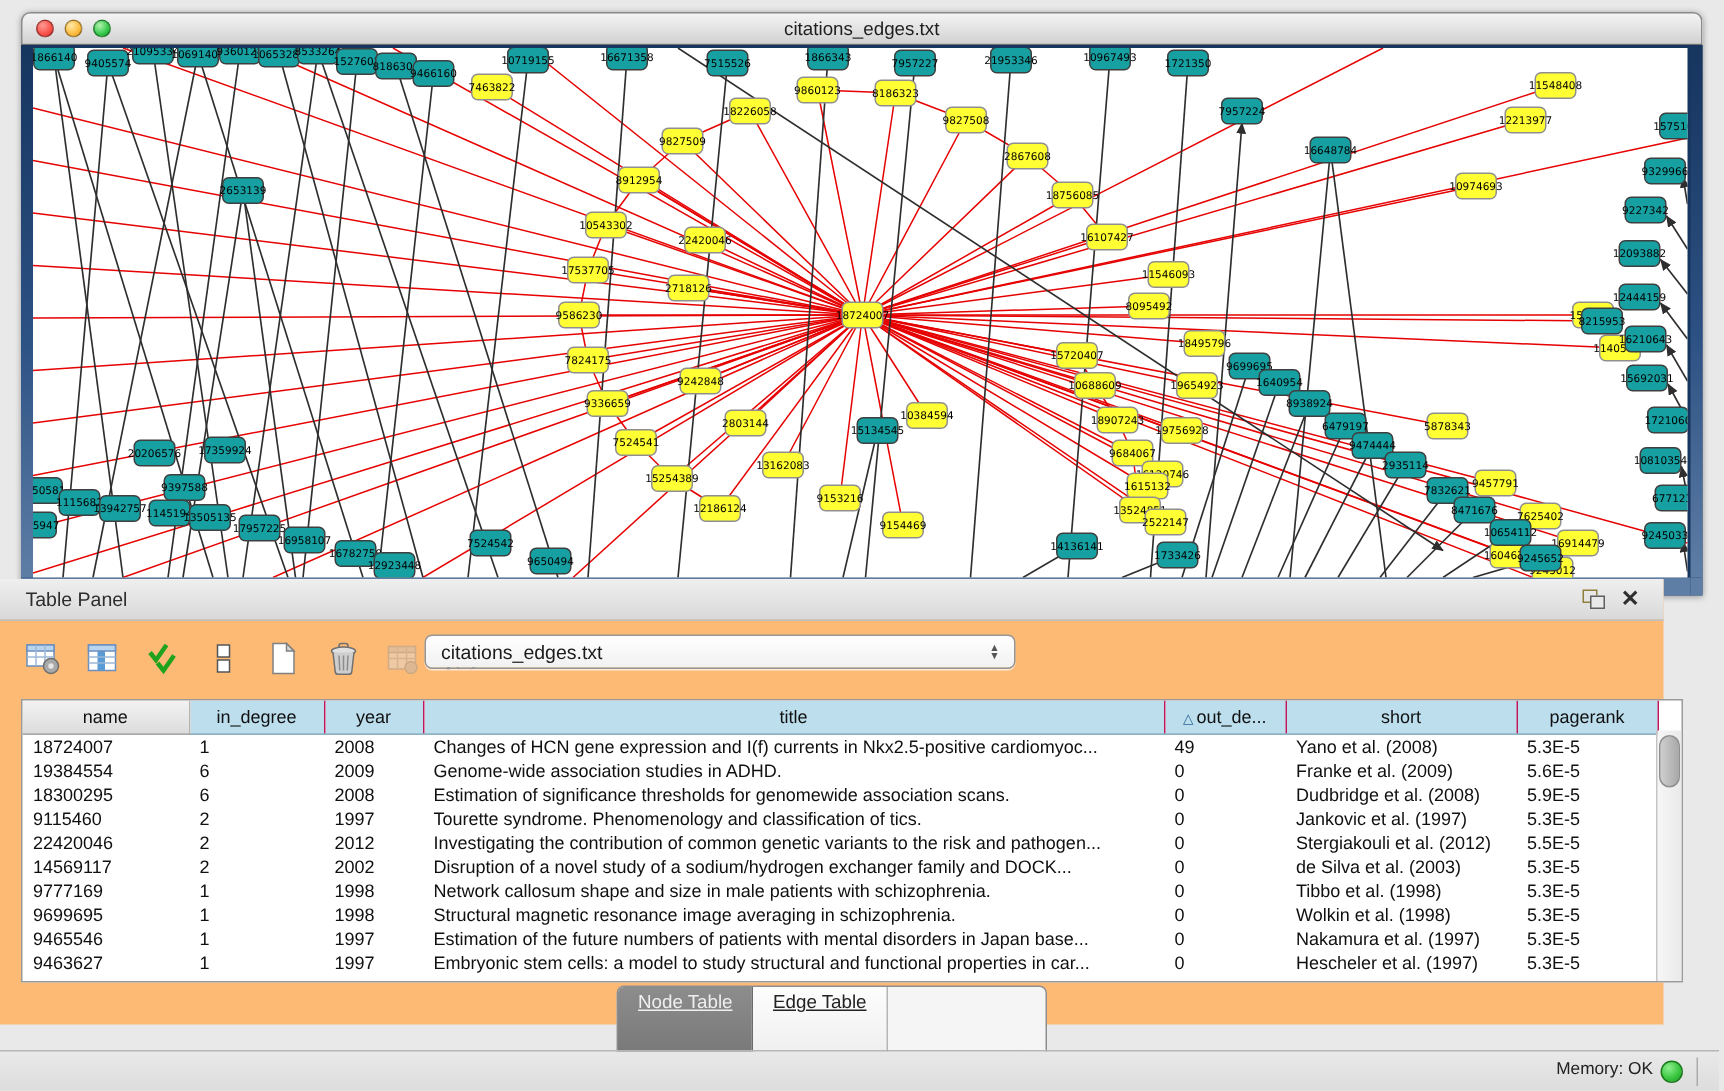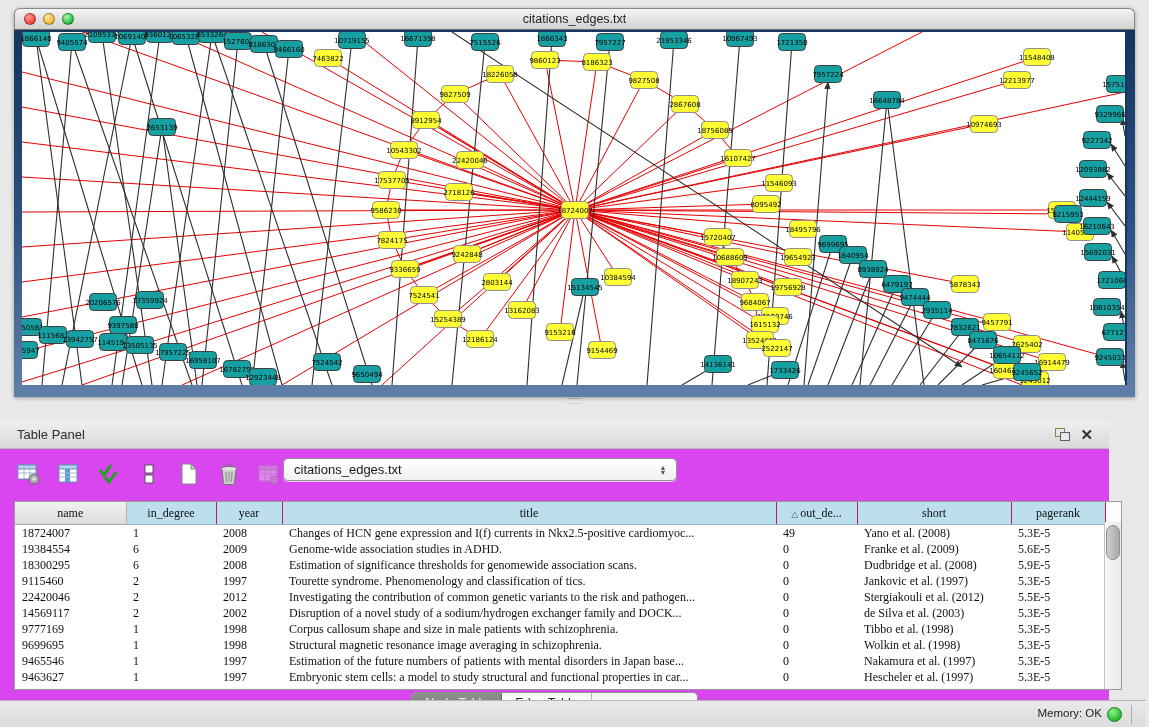--- a/index.html
+++ b/index.html
@@ -25,21 +25,21 @@
     border-left:8px solid;border-right:8px solid;border-top:2px solid;border-bottom:12px solid;
     border-image:linear-gradient(180deg,#16355f,#2c5183 55%,#5e7ea6) 1;
     background:#15345e;}
   .net-canvas{width:1103px;height:353px;background:#fff;display:block;}
   .net-canvas text{font-family:"DejaVu Sans",sans-serif;}
   
   .split-gap{position:absolute;left:0;top:397px;width:1149px;height:6px;}
   .split-handle{position:absolute;left:567px;top:1px;width:14px;height:4px;
     border-top:1px solid #9a9a9a;border-bottom:1px solid #cfcfcf;opacity:.8;}
   
-  .table-panel{position:absolute;left:0;top:421px;width:1109px;height:297px;background:#d946ef;}
+  .table-panel{position:absolute;left:0;top:386px;width:1109px;height:297px;background:#fdba74;}
   .panel-header{height:27px;background:linear-gradient(#efefef,#d9d9d9);
     border-bottom:1px solid #bdbdbd;display:flex;align-items:center;}
   .panel-title{font-size:13px;color:#2d2d2d;margin-left:17px;}
   .panel-header-icons{margin-left:auto;display:flex;align-items:center;gap:10px;margin-right:16px;}
   .float-ic{position:relative;width:15px;height:13px;}
   .float-ic .sq1{position:absolute;left:0;top:0;width:8px;height:7px;border:1.4px solid #8f7e3c;}
   .float-ic .sq2{position:absolute;left:5px;top:4px;width:8px;height:7px;border:1.4px solid #5f5f5f;background:#e9e9e9;}
   .close-ic{font-size:15px;font-weight:bold;color:#2f2f2f;line-height:13px;cursor:default;}
   
   .toolbar{position:absolute;left:16px;top:38px;height:30px;display:flex;align-items:center;gap:14px;}
@@ -48,21 +48,21 @@
   .fx{font-family:"Liberation Serif",serif;font-style:italic;font-weight:bold;font-size:15px;color:#1c1c1c;}
   .combo{position:absolute;left:283px;top:37px;width:394px;height:23px;box-sizing:border-box;
     border:1px solid #969696;border-radius:5px;background:linear-gradient(#ffffff,#f1f1f1);
     display:flex;align-items:center;box-shadow:0 1px 0 rgba(255,255,255,.7);}
   .combo-text{font-size:13px;color:#1a1a1a;margin-left:10px;flex:1;}
   .combo-stepper{width:18px;display:flex;flex-direction:column;align-items:center;line-height:5px;
     font-size:7px;color:#555;margin-right:4px;}
   
   .table-region{position:absolute;left:14px;top:80px;width:1108px;height:189px;background:#fff;
     border:1px solid #9a9a9a;box-sizing:border-box;overflow:hidden;}
-  table.data{border-collapse:collapse;table-layout:fixed;width:1090px;font-size:12px;color:#101010;font-family:Liberation Serif, serif;}
+  table.data{border-collapse:collapse;table-layout:fixed;width:1090px;font-size:12px;color:#101010;}
   table.data th{height:20px;font-weight:normal;text-align:center;font-size:12px;color:#111;
     background:#bcdeed;border-right:1px solid #be185d;border-bottom:1px solid #8fb4c4;overflow:hidden;white-space:nowrap;}
   table.data th.gray{background:linear-gradient(#f2f2f2,#dcdcdc);border-right:1px solid #b4b4b4;border-bottom:1px solid #a9a9a9;}
   table.data td{height:16px;padding:0 0 0 7px;white-space:nowrap;overflow:hidden;border:none;}
   .sort-tri{color:#2a6496;font-size:9px;margin-right:2px;}
   .vscroll{position:absolute;right:0;top:20px;bottom:0;width:16px;background:linear-gradient(90deg,#f6f6f6,#eaeaea);
     border-left:1px solid #c4c4c4;}
   .vthumb{position:absolute;left:1px;top:3px;width:12px;height:33px;border-radius:7px;
     background:linear-gradient(90deg,#cfcfcf,#a9a9a9);border:1px solid #8f8f8f;}
   
@@ -866,21 +866,21 @@
             <td>2002</td>
             <td>Disruption of a novel study of a sodium/hydrogen exchanger family and DOCK...</td>
             <td>0</td>
             <td>de Silva et al. (2003)</td>
             <td>5.3E-5</td>
           </tr>
           <tr>
             <td>9777169</td>
             <td>1</td>
             <td>1998</td>
-            <td>Corpus callosum shape and size in male patients with schizophrenia.</td>
+            <td>Network callosum shape and size in male patients with schizophrenia.</td>
             <td>0</td>
             <td>Tibbo et al. (1998)</td>
             <td>5.3E-5</td>
           </tr>
           <tr>
             <td>9699695</td>
             <td>1</td>
             <td>1998</td>
             <td>Structural magnetic resonance image averaging in schizophrenia.</td>
             <td>0</td>

